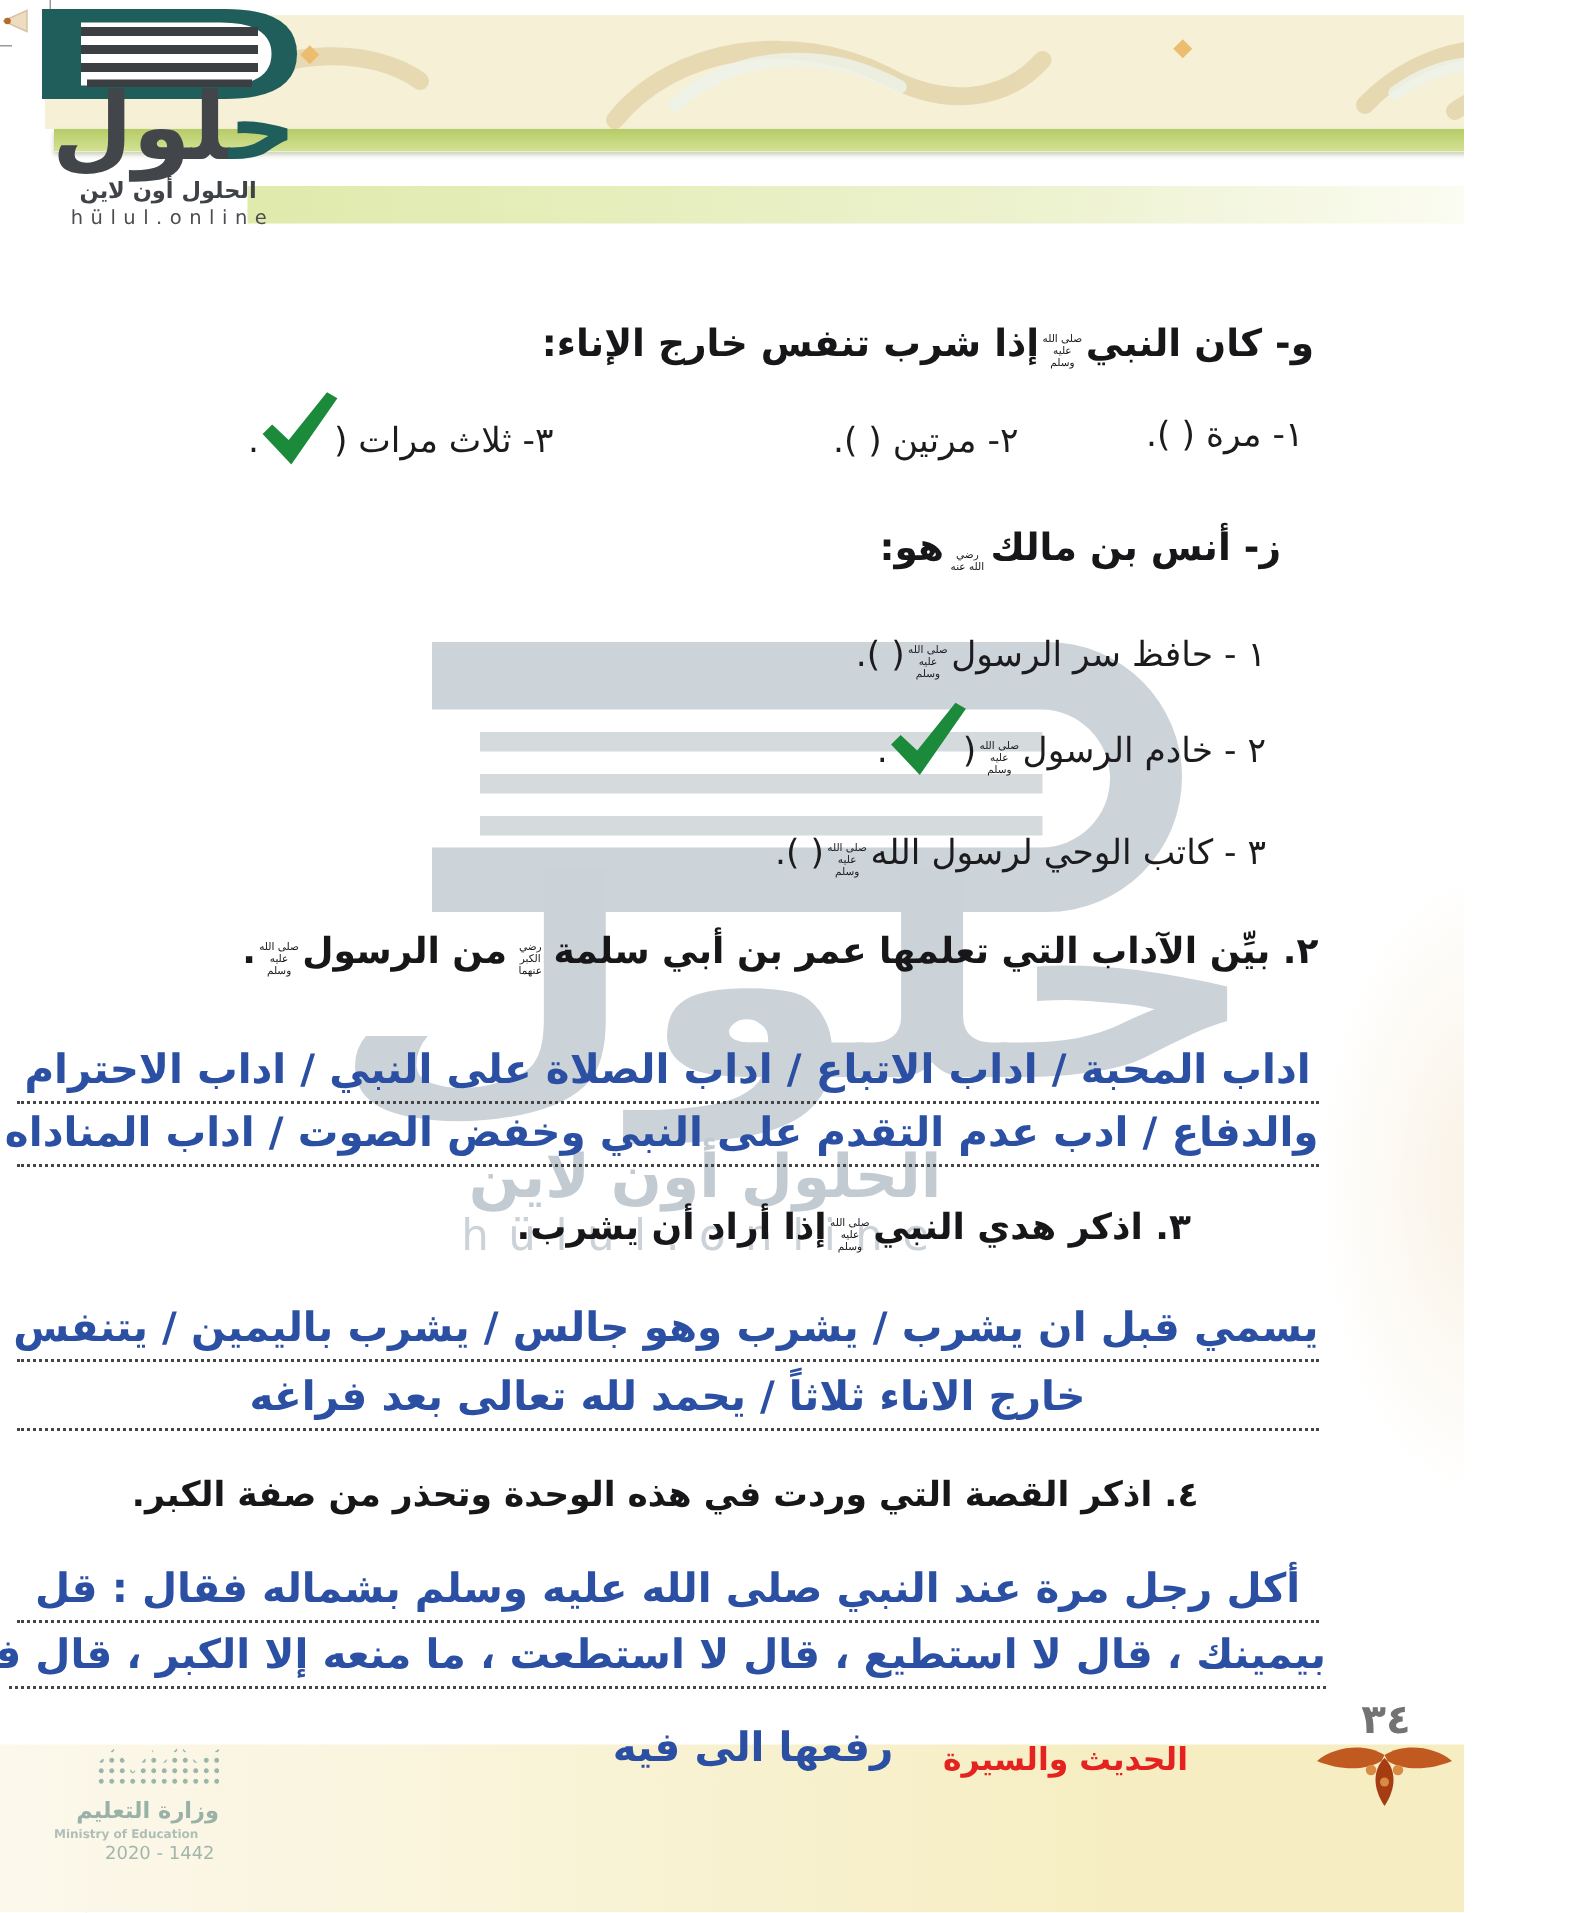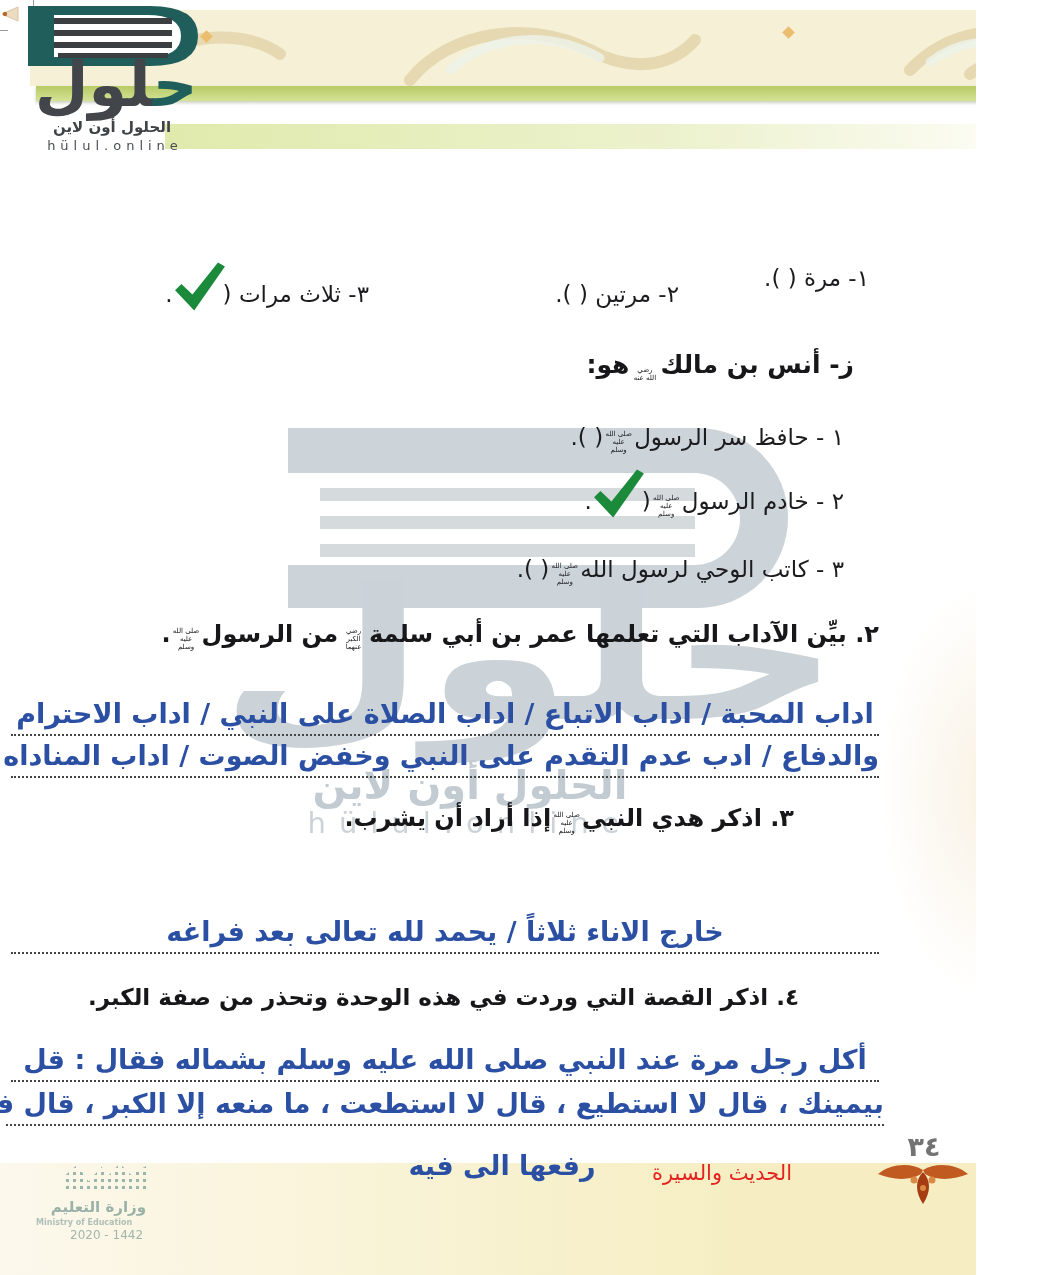--- a/index.html
+++ b/index.html
@@ -51,21 +51,21 @@
        line-height:40px;border-bottom:2px dotted #454545;white-space:nowrap;z-index:2;}
   .ans-plain{border-bottom:none;}
   .check{height:58px;width:58px;vertical-align:middle;margin:-30px -6px -14px -2px;}
 
   
   .band-yellow{position:absolute;left:0;top:1163px;width:1062px;height:112px;
                background:linear-gradient(to right,#fcf8ec,#f6eec2 70%);z-index:1;}
   .page-num{position:absolute;left:896px;top:1131px;width:56px;text-align:center;
             font-size:27px;font-weight:700;color:#737373;z-index:3;}
   .ornament{position:absolute;left:876px;top:1160px;z-index:3;}
-  .section-title{position:absolute;right:184px;top:1161px;font-size:21px;font-weight:400;
+  .section-title{position:absolute;right:184px;top:1161px;font-size:21px;font-weight:700;
                  color:#e42320;direction:rtl;white-space:nowrap;z-index:3;margin-left:48px;}
   .ministry{position:absolute;left:34px;top:1158px;width:150px;opacity:.78;z-index:3;}
   .ministry-emblem{position:absolute;left:30px;top:5px;width:82px;height:30px;
         background-image:radial-gradient(circle,#7fa59c 1.5px,transparent 1.7px);
         background-size:7px 7px;
         clip-path:polygon(0 100%,0 45%,16% 6%,30% 62%,46% 12%,52% 48%,68% 2%,82% 40%,100% 10%,100% 100%);}
   .ministry-ar{position:absolute;left:2px;top:40px;width:110px;text-align:right;direction:rtl;
                font-size:15px;font-weight:700;color:#7e9e96;}
   .ministry-en{position:absolute;left:2px;top:60px;width:120px;font-size:8px;color:#9ab0aa;font-weight:bold;}
   .ministry-years{position:absolute;left:2px;top:70px;width:120px;font-size:12px;color:#8aa49d;margin-left:34px;}
@@ -131,22 +131,25 @@
     <div class="wm-book-inner">
       <div class="wm-stripe" style="top:15px;"></div>
       <div class="wm-stripe" style="top:43px;"></div>
       <div class="wm-stripe" style="top:71px;"></div>
     </div>
   </div>
   <div class="wm wm-word">حلول</div>
   <div class="wm wm-line-ar">الحلول أون لاين</div>
   <div class="wm wm-line-en">hülul.online</div>
 
-
-  <div class="opt" style="top:265px;right:107px;">١- مرة ( ).</div>
+  <div class="q" style="top:214px;right:100px;font-size:25px;">
+    <span>و- كان النبي</span><span class="seal">صلى الله عليه وسلم</span><span>إذا شرب تنفس خارج الإناء:</span>
+  </div>
+
+  <div class="opt" style="top:277px;right:107px;">١- مرة ( ).</div>
   <div class="opt" style="top:281px;right:297px;">٢- مرتين ( ).</div>
   <div class="opt" style="top:281px;right:607px;">
     <span>٣- ثلاث مرات (</span><svg class="check" viewBox="0 0 100 100">
         <path d="M7 54 L18 43 L37 61 L81 6 L93 13 L40 89 Z" fill="#1b8a3b"></path>
       </svg><span>.</span>
   </div>
 
   <div class="q" style="top:350px;right:122px;font-size:25px;">
     <span>ز- أنس بن مالك</span><span class="seal">رضي الله عنه</span><span>هو:</span>
   </div>
@@ -165,20 +168,21 @@
 
   <div class="q" style="top:620px;right:97px;">
     <span>٢. بيِّن الآداب التي تعلمها عمر بن أبي سلمة</span><span class="seal">رضي الكبر عنهما</span><span>من الرسول</span><span class="seal">صلى الله عليه وسلم</span><span>.</span>
   </div>
   <div class="ans" style="top:694px;right:97px;width:868px;">اداب المحبة / اداب الاتباع / اداب الصلاة على النبي / اداب الاحترام</div>
   <div class="ans" style="top:736px;right:97px;width:868px;">والدفاع / ادب عدم التقدم على النبي وخفض الصوت / اداب المناداه</div>
 
   <div class="q" style="top:804px;right:182px;">
     <span>٣. اذكر هدي النبي</span><span class="seal">صلى الله عليه وسلم</span><span>إذا أراد أن يشرب.</span>
   </div>
+  <div class="ans" style="top:866px;right:97px;width:868px;">يسمي قبل ان يشرب / يشرب وهو جالس / يشرب باليمين / يتنفس</div>
   <div class="ans" style="top:912px;right:97px;width:868px;">خارج الاناء ثلاثاً / يحمد لله تعالى بعد فراغه</div>
 
   <div class="q" style="top:984px;right:177px;font-size:23px;">٤. اذكر القصة التي وردت في هذه الوحدة وتحذر من صفة الكبر.</div>
   <div class="ans" style="top:1040px;right:97px;width:868px;">أكل رجل مرة عند النبي صلى الله عليه وسلم بشماله فقال : قل</div>
   <div class="ans" style="top:1084px;right:92px;width:878px;">بيمينك ، قال لا استطيع ، قال لا استطعت ، ما منعه إلا الكبر ، قال فما</div>
   <div class="ans ans-plain" style="top:1146px;left:97px;width:810px;">رفعها الى فيه</div>
 
   <div class="band-yellow"></div>
 
   <div class="page-num">٣٤</div>

